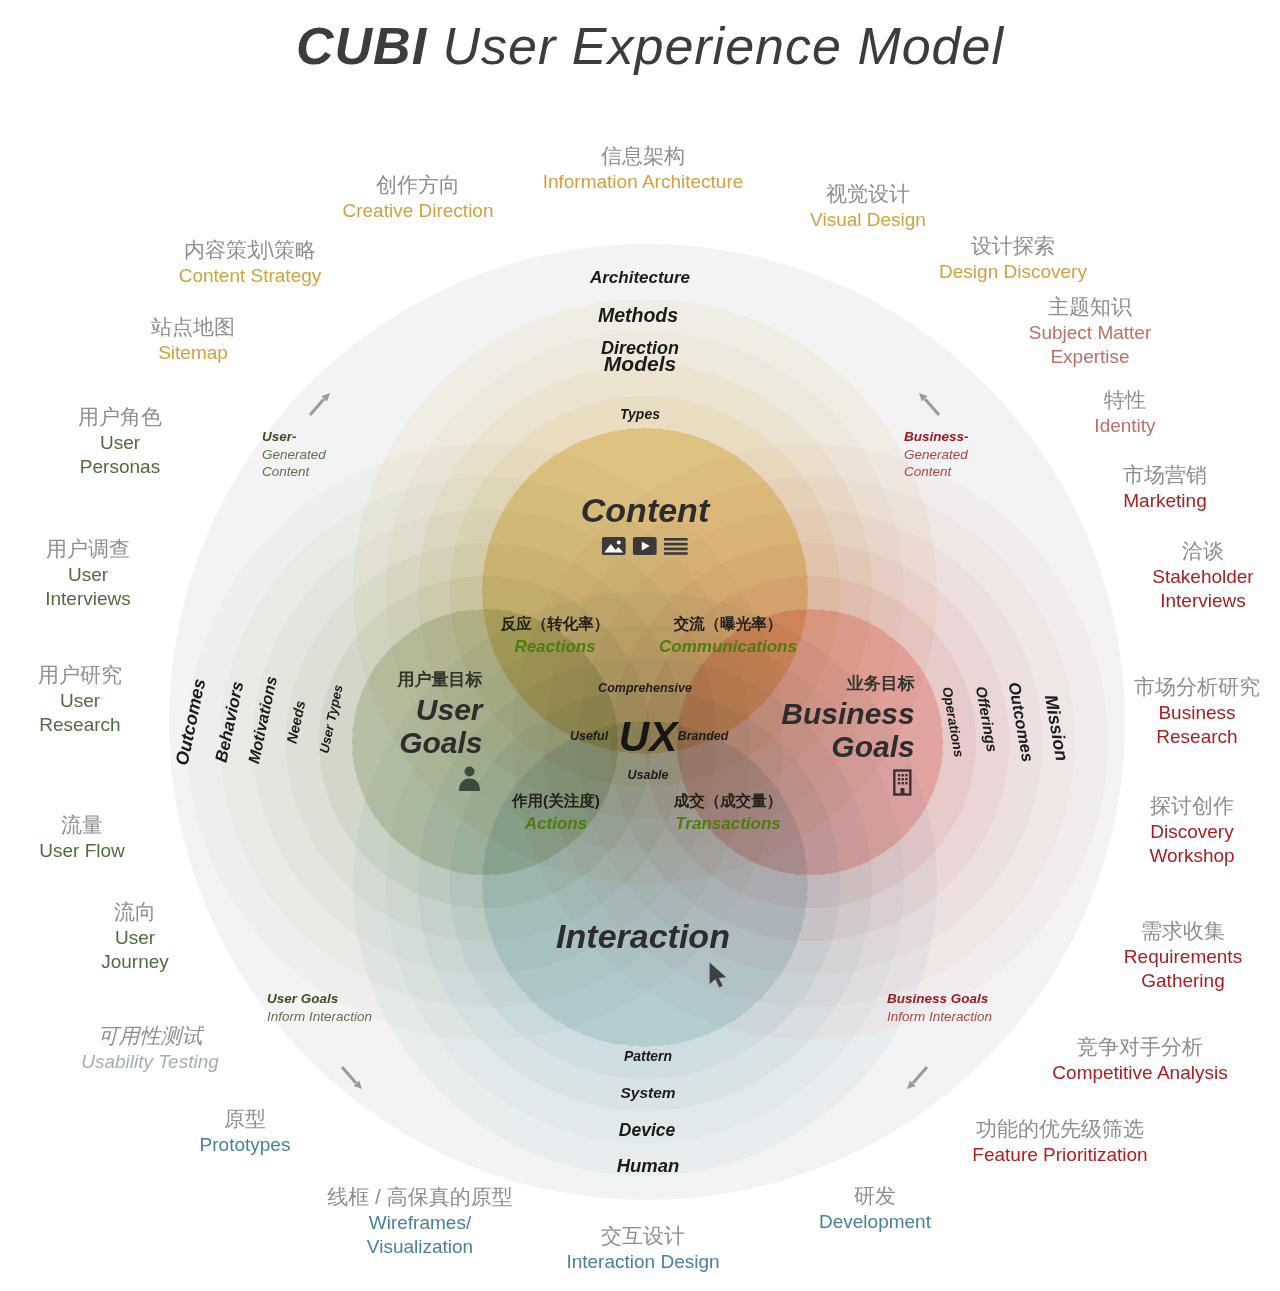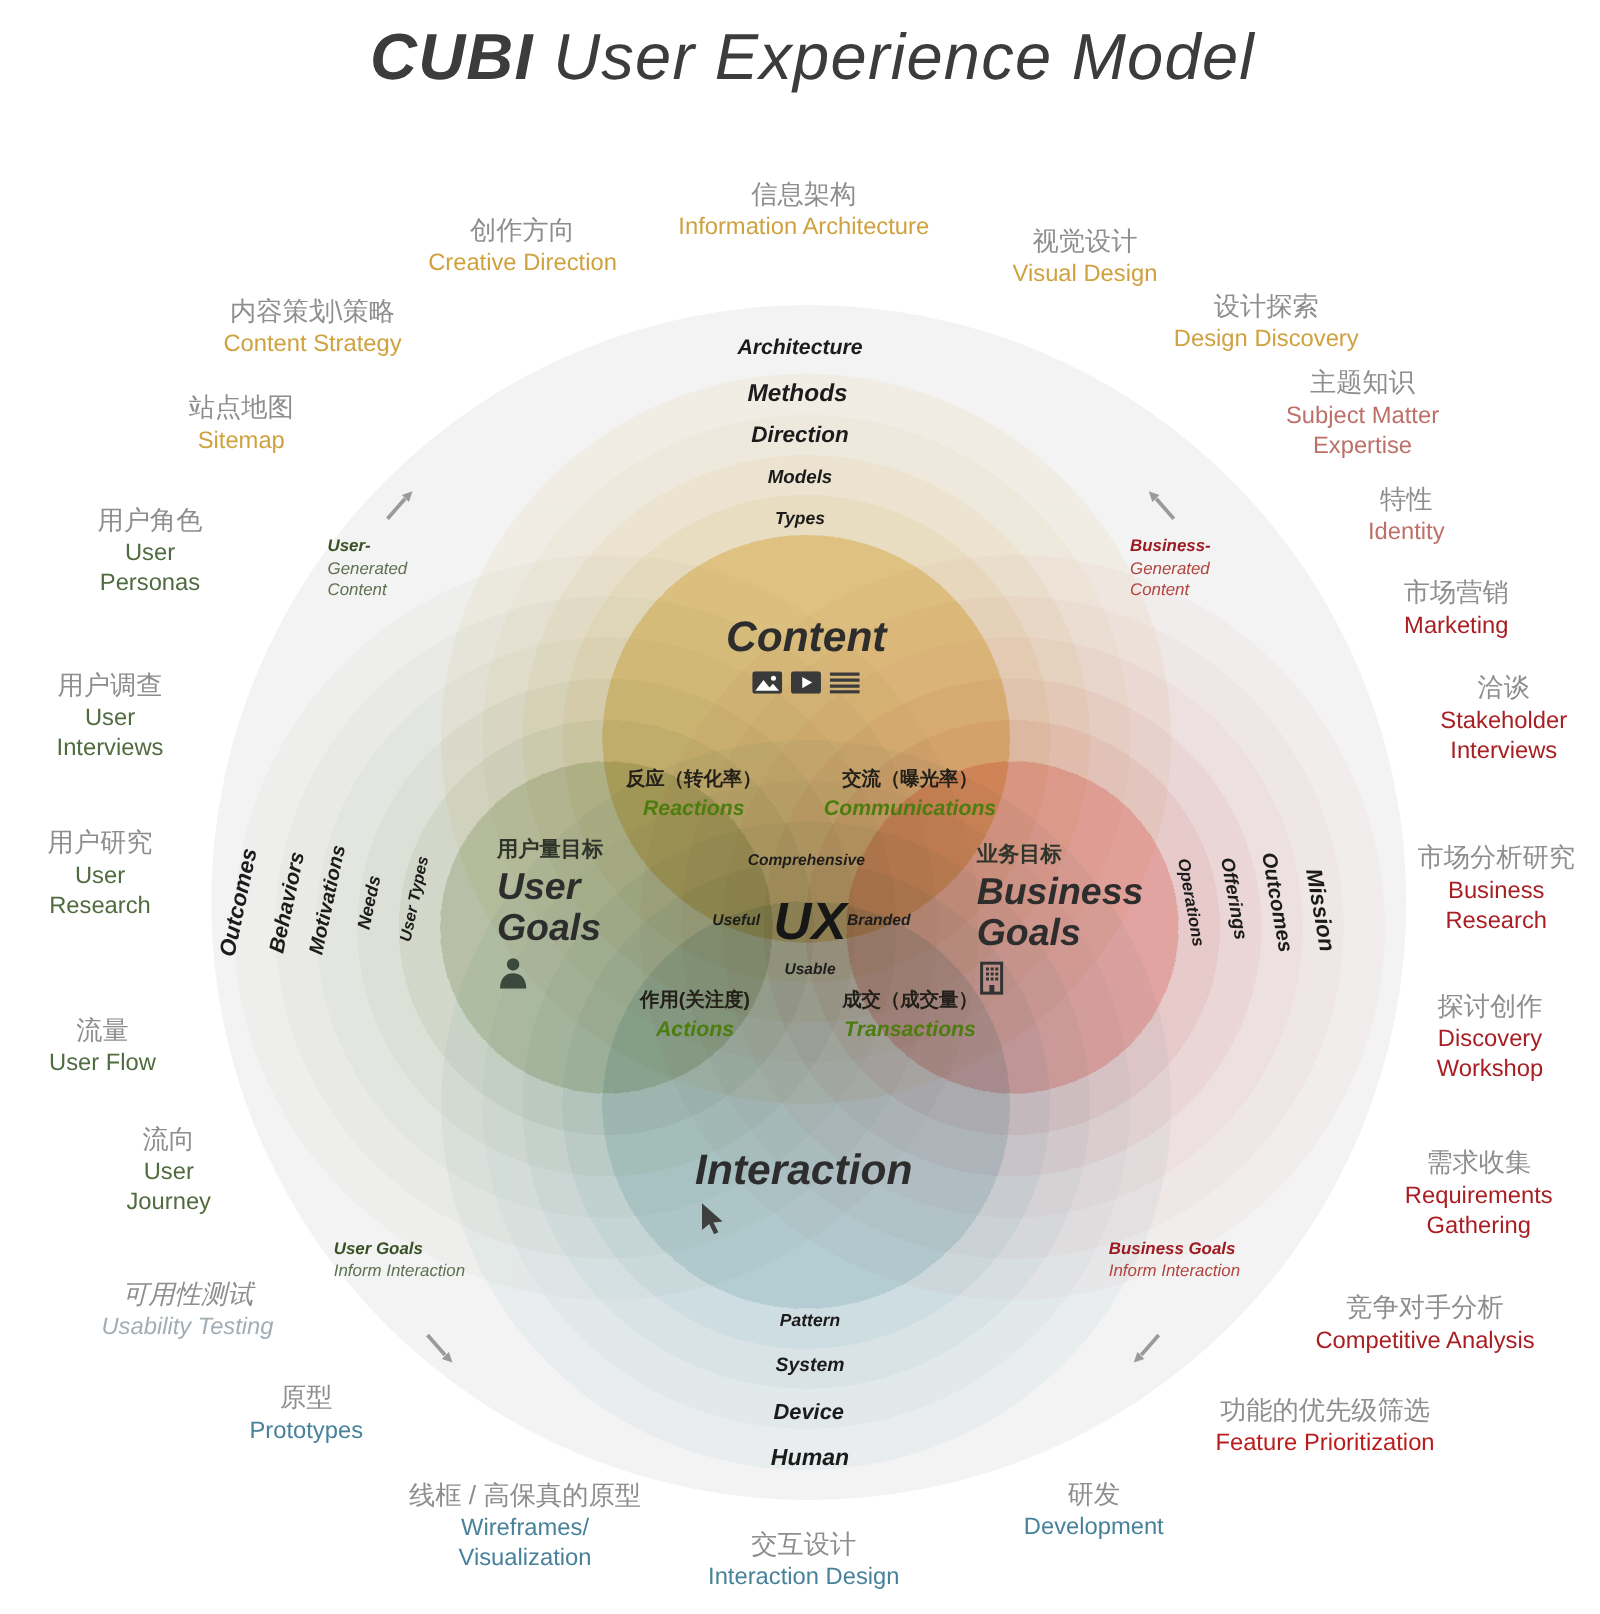--- a/index.html
+++ b/index.html
@@ -44,21 +44,21 @@
   .rot-l{transform:translate(-50%,-50%) rotate(-78deg);}
   .rot-r{transform:translate(-50%,-50%) rotate(80deg);}
   
   .olabel{position:absolute;transform:translateX(-50%);text-align:center;line-height:1.28;}
   .zh{font-size:21px;color:#8e8e8e;white-space:nowrap;}
   .en{font-size:19px;}
   .c-gold{color:#cfa13f;} .c-green{color:#4f6b3f;} .c-red{color:#a81e23;}
   .c-salmon{color:#bd6f68;} .c-teal{color:#47829a;} .c-lbg{color:#a2aeb6;}
   .c-mpink{color:#b91c1c;text-align:center;}
   
-  .goal{position:absolute;transform:translateX(-50%);text-align:left;}
+  .goal{position:absolute;transform:translateX(-50%);text-align:right;}
   .gzh{font-size:17px;font-weight:bold;color:#30352c;margin-bottom:2px;white-space:nowrap;}
   .gname{font-size:30px;font-weight:bold;font-style:italic;line-height:1.1;color:#2d2d2d;white-space:nowrap;}
   .gbig{font-size:34px;}
   .icon-row{display:flex;gap:7px;justify-content:center;margin-top:8px;}
   .gicon{margin-top:6px;}
   
   .ix{position:absolute;transform:translateX(-50%);text-align:center;line-height:1.45;}
   .ix .izh{font-size:15.5px;font-weight:bold;color:#23201a;white-space:nowrap;}
   .ix .ien{font-size:17px;font-weight:bold;font-style:italic;color:#4d7c0f;white-space:nowrap;}
   .ux{position:absolute;left:648px;top:737px;transform:translate(-50%,-50%);
@@ -87,21 +87,21 @@
   <div class="bands bands-business"></div>
   <div class="bands bands-interaction"></div>
   <div class="disc disc-content"></div>
   <div class="disc disc-user"></div>
   <div class="disc disc-business"></div>
   <div class="disc disc-interaction"></div>
 
   <div class="ring-lbl" style="left:640px;top:278px;font-size:17px;">Architecture</div>
   <div class="ring-lbl" style="left:638px;top:315px;font-size:19.5px;">Methods</div>
   <div class="ring-lbl" style="left:640px;top:348px;font-size:18px;">Direction</div>
-  <div class="ring-lbl" style="left:640px;top:382px;font-size:15px;">Models</div>
+  <div class="ring-lbl" style="left:640px;top:364px;font-size:21px;">Models</div>
   <div class="ring-lbl" style="left:640px;top:414px;font-size:14px;">Types</div>
 
   <div class="ring-lbl" style="left:648px;top:1056px;font-size:14px;">Pattern</div>
   <div class="ring-lbl" style="left:648px;top:1093px;font-size:15.5px;">System</div>
   <div class="ring-lbl" style="left:647px;top:1130px;font-size:17.5px;">Device</div>
   <div class="ring-lbl" style="left:648px;top:1166px;font-size:18.5px;">Human</div>
 
   <div class="ring-lbl rot-l" style="left:191px;top:722px;font-size:18px;">Outcomes</div>
   <div class="ring-lbl rot-l" style="left:230px;top:722px;font-size:17px;">Behaviors</div>
   <div class="ring-lbl rot-l" style="left:263px;top:720px;font-size:16px;">Motivations</div>

